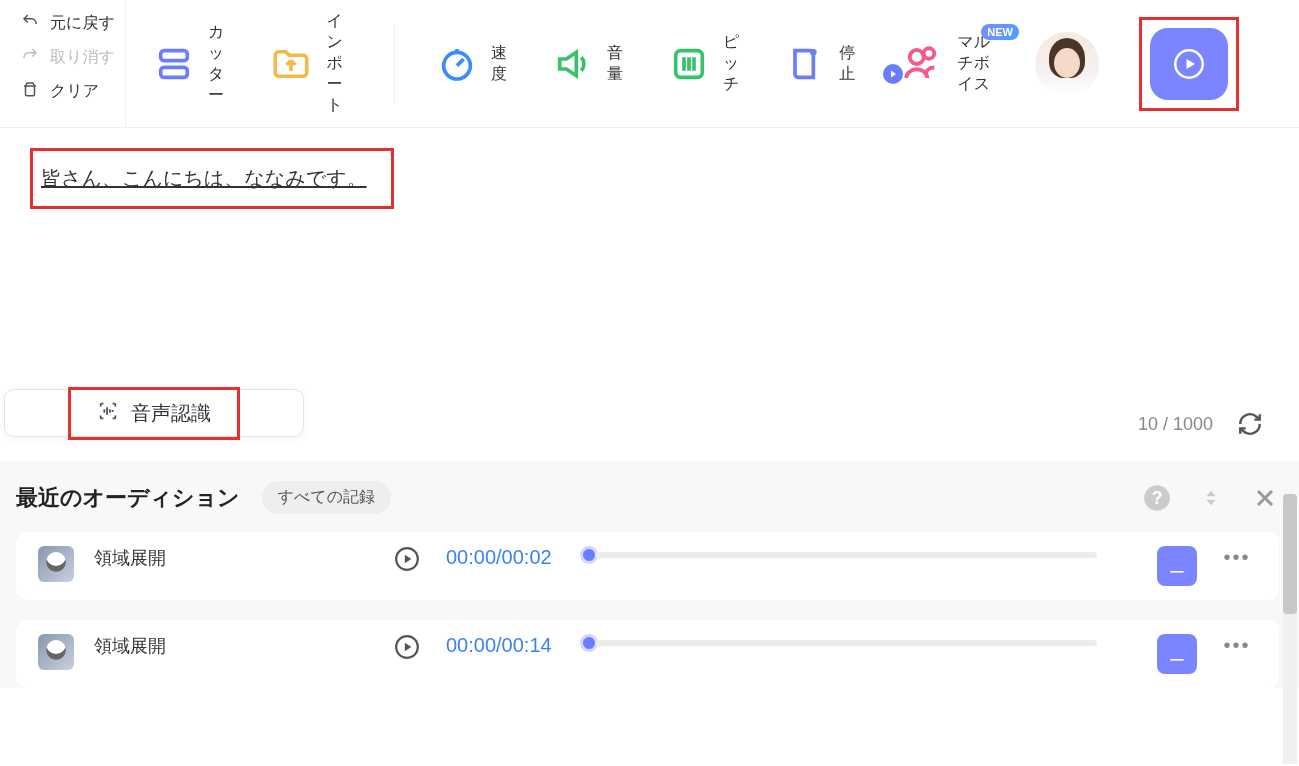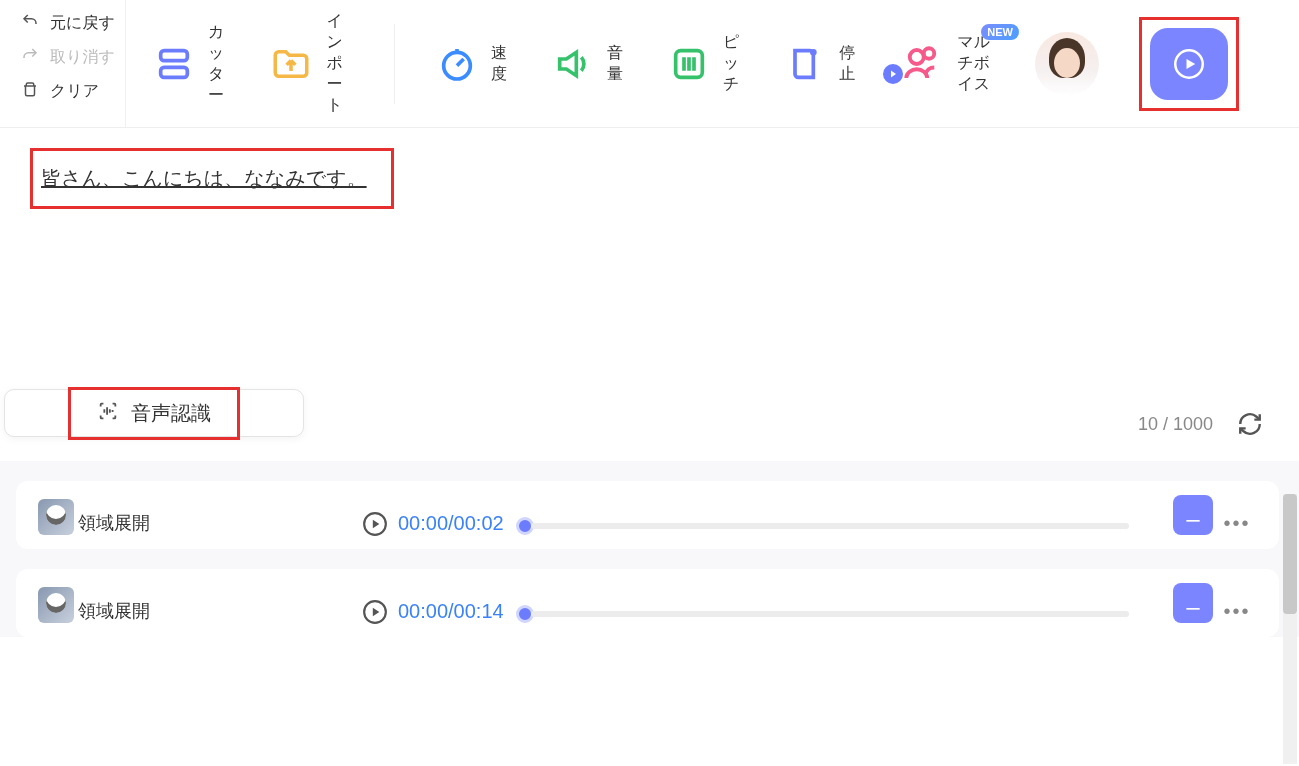--- a/index.html
+++ b/index.html
@@ -38,21 +38,21 @@
 .refresh-ic { width:26px; height:26px; }
 
 
 .lower { background:#f8f8fa; padding:20px 20px 0 16px; position:relative; margin-top:10px;}
 .lower-head { display:flex; align-items:center; gap:22px; margin-bottom:18px;}
 .lh-title { font-size:22px; font-weight:600; color:#222;}
 .lh-chip { background:#eee; color:#555; font-size:16px; padding:6px 16px; border-radius:18px;}
 .lh-right { margin-left:auto; display:flex; align-items:center; gap:26px; color:#bbb;}
 .lh-ic { width:28px; height:28px; display:flex; align-items:center; justify-content:center; cursor:pointer;}
 
-.rec-row { background:#fff; border-radius:12px; padding:14px 22px; display:flex; align-items:flex-end; gap:4px; margin-bottom:20px;}
+.rec-row { background:#fff; border-radius:12px; padding:14px 22px; display:flex; align-items:flex-start; gap:20px; margin-bottom:20px;}
 .rec-thumb { width:36px; height:36px; border-radius:6px; background:linear-gradient(135deg,#8898b0,#c8d0dd); position:relative;}
 .rec-thumb::after{content:""; position:absolute; width:20px; height:20px; background:#fff; border-radius:50%; top:6px; left:8px; box-shadow:inset 0 -6px 0 #666;}
 .rec-title { font-size:18px; color:#333; width:280px;}
 .rec-play { width:24px; height:24px; cursor:pointer;}
 .rec-time { font-size:20px; color:#3b82f6; margin:0 8px;}
 .prog { flex:1; display:flex; align-items:center; gap:0;}
 .prog-knob { width:18px; height:18px; border-radius:50%; background:#6b7cff; border:3px solid #cfd5ff;}
 .prog-bar { flex:1; height:6px; background:#ececec; border-radius:6px; margin-left:-3px;}
 .dl-btn { width:40px; height:40px; border-radius:8px; background:#7b85ff; display:flex; align-items:center; justify-content:center; cursor:pointer; margin-left:40px;}
 .more-btn { width:40px; display:flex; align-items:center; justify-content:center; cursor:pointer; color:#888; font-size:20px; letter-spacing:2px;}
@@ -214,20 +214,43 @@
           <path d="M3 12a9 9 0 0115-6.7L21 8"></path>
           <path d="M21 3v5h-5"></path>
           <path d="M21 12a9 9 0 01-15 6.7L3 16"></path>
           <path d="M3 21v-5h5"></path>
         </svg>
     </span>
   </div>
 </div>
 
 <div class="lower">
+  <div class="lower-head">
+    <span class="lh-title">最近のオーディション</span>
+    <span class="lh-chip">すべての記録</span>
+    <div class="lh-right">
+      <span class="lh-ic">
+        <svg width="28" height="28" viewBox="0 0 24 24" fill="#ccc">
+            <circle cx="12" cy="12" r="11"></circle>
+            <text x="12" y="17" text-anchor="middle" font-size="15" fill="#fff" font-weight="bold">?</text>
+          </svg>
+      </span>
+      <span class="lh-ic">
+        <svg width="22" height="22" viewBox="0 0 24 24" fill="#ccc">
+            <path d="M12 4l5 6H7z"></path>
+            <path d="M12 20l-5-6h10z"></path>
+          </svg>
+      </span>
+      <span class="lh-ic">
+        <svg width="24" height="24" viewBox="0 0 24 24" stroke="#999" stroke-width="3">
+            <path d="M5 5l14 14M19 5L5 19"></path>
+          </svg>
+      </span>
+    </div>
+  </div>
 
   <div class="rec-row">
     <div class="rec-thumb"></div>
     <div class="rec-title">領域展開</div>
     <span class="rec-play">
       <svg width="26" height="26" viewBox="0 0 24 24" fill="none" stroke="#555" stroke-width="2">
           <circle cx="12" cy="12" r="10"></circle>
           <path d="M10 8l6 4-6 4z" fill="#555" stroke="none"></path>
         </svg>
     </span>

